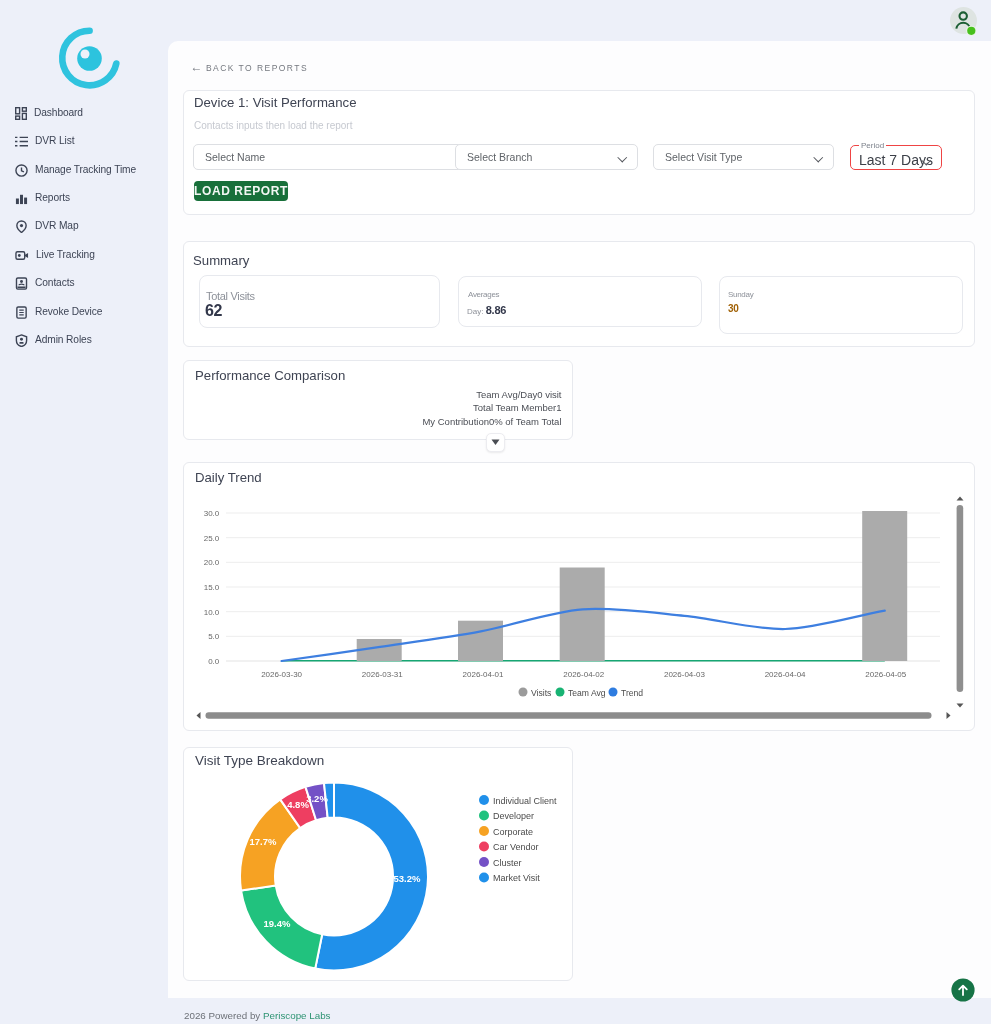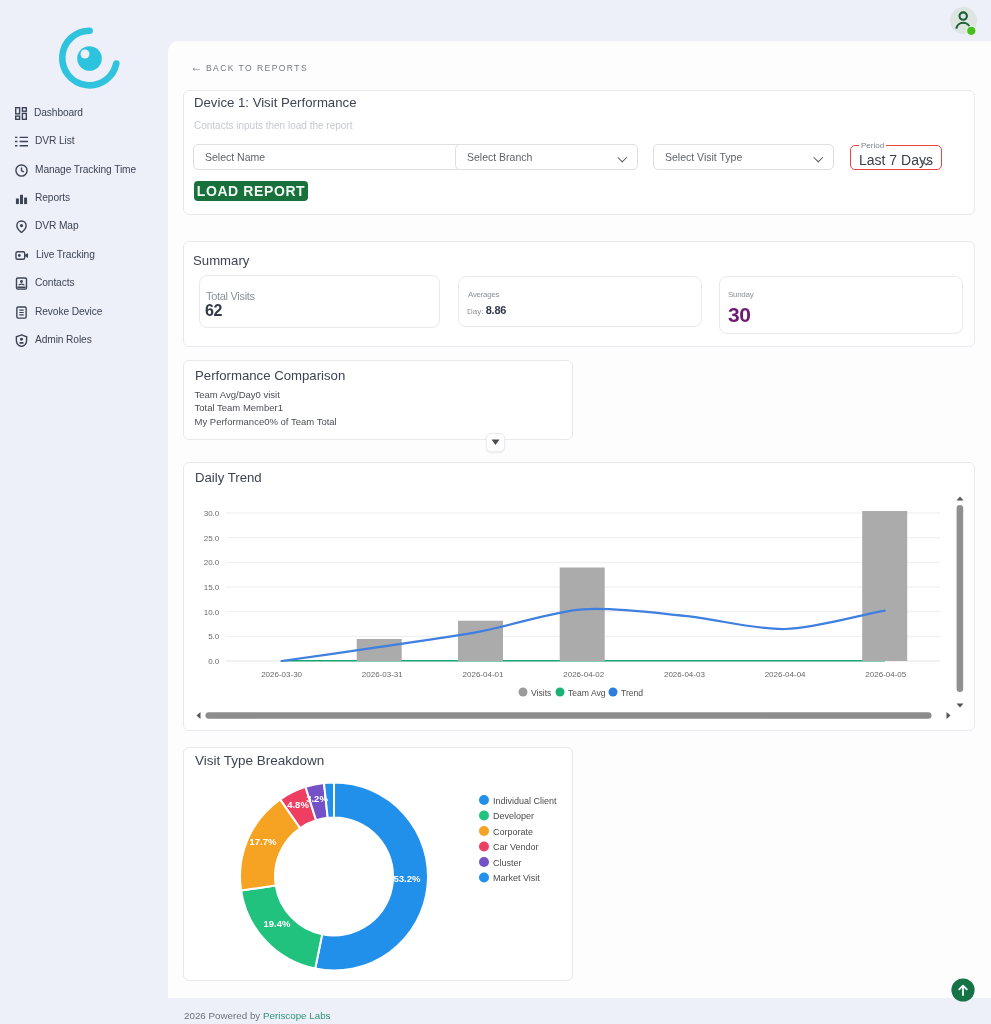--- a/index.html
+++ b/index.html
@@ -7,21 +7,21 @@
 body{background:#edf0f9;font-family:"Liberation Sans",sans-serif;position:relative}
 .main{position:absolute;left:168px;top:41px;width:823px;height:957px;background:#fdfdfe;border-top-left-radius:10px}
 .card{position:absolute;background:#fff;border:1px solid #e7e9ee;border-radius:6px}
 .ctitle{font-size:13.2px;color:#3f4453}
 .abs{position:absolute}
 .sel{position:absolute;height:26px;background:#fff;border:1px solid #dddfe3;border-radius:5px;font-size:10.5px;color:#5f6368;line-height:24px;padding-left:11px}
 .chev{position:absolute;right:10px;top:9px;width:8px;height:8px}
 .chev:before{content:"";position:absolute;left:0;top:0;width:5.5px;height:5.5px;border-right:1.5px solid #51545a;border-bottom:1.5px solid #51545a;transform:rotate(45deg)}
 .navitem{position:absolute;left:15px;height:20px;display:flex;align-items:flex-start;color:#3d4455;font-size:10.2px;letter-spacing:-.1px}
 .navitem svg{margin-right:7px;flex:0 0 auto}
-.prow{position:absolute;font-size:9.5px;color:#4b4e55;display:flex;justify-content:flex-start}
+.prow{position:absolute;font-size:9.5px;color:#4b4e55;display:flex;justify-content:flex-end}
 </style>
 </head>
 <body>
 
 <svg class="abs" style="left:57px;top:26px" width="64" height="64" viewBox="0 0 64 64">
   <path d="M 32.6 4.7 A 27.3 27.3 0 1 0 59.3 37.5" fill="none" stroke="#2fc3de" stroke-width="6.6" stroke-linecap="round"></path>
   <circle cx="32.5" cy="32.5" r="12.3" fill="#2cc3de"></circle>
   <circle cx="28" cy="28" r="4.5" fill="#eef1f9"></circle>
 </svg>
 
@@ -102,46 +102,46 @@
 <div class="abs ctitle" style="left:194px;top:95px">Device 1: Visit Performance</div>
 <div class="abs" style="left:194px;top:120px;font-size:10px;color:#c6c9d0">Contacts inputs then load the report</div>
 <div class="sel" style="left:193px;top:144px;width:283px">Select Name<span class="chev"></span></div>
 <div class="sel" style="left:455px;top:144px;width:183px">Select Branch<span class="chev"></span></div>
 <div class="sel" style="left:653px;top:144px;width:181px">Select Visit Type<span class="chev"></span></div>
 <fieldset class="abs" style="left:850px;top:141px;width:92px;height:28.5px;border:1px solid #ef4444;border-radius:5px;padding:0 0 0 8px">
   <legend style="font-size:8px;color:#7d828c;padding:0 2px;margin-left:0">Period</legend>
   <div style="font-size:14px;color:#3c4048;margin-top:1.5px">Last 7 Days</div>
   <span class="chev" style="top:7px;right:10px"></span>
 </fieldset>
-<div class="abs" style="left:194px;top:181px;width:114px;height:20px;background:#18703a;border-radius:4px;color:#f2f7f3;font-size:14px;font-weight:bold;letter-spacing:.6px;text-align:center;line-height:20px">LOAD REPORT</div>
+<div class="abs" style="left:194px;top:181px;width:94px;height:20px;background:#18703a;border-radius:4px;color:#f2f7f3;font-size:12px;font-weight:bold;letter-spacing:.6px;text-align:center;line-height:20px">LOAD REPORT</div>
 
 <div class="card" style="left:183px;top:241px;width:792px;height:106px"></div>
 <div class="abs ctitle" style="left:193px;top:252.5px">Summary</div>
 <div class="card" style="left:199px;top:275px;width:241px;height:53px;border-radius:8px"></div>
 <div class="abs" style="left:206px;top:289.5px;font-size:11px;letter-spacing:-.3px;color:#8d9199">Total Visits</div>
 <div class="abs" style="left:205px;top:301.5px;font-size:16px;letter-spacing:-.5px;font-weight:bold;color:#32374a">62</div>
 <div class="card" style="left:458px;top:276px;width:244px;height:51px;border-radius:8px"></div>
 <div class="abs" style="left:468px;top:289.5px;font-size:8px;letter-spacing:-.3px;color:#8d9199">Averages</div>
 <div class="abs" style="left:467px;top:304px;font-size:8px;color:#8d9199">Day: <b style="font-size:11px;color:#32374a;letter-spacing:-.2px">8.86</b></div>
 <div class="card" style="left:719px;top:276px;width:244px;height:58px;border-radius:8px"></div>
 <div class="abs" style="left:728px;top:289.5px;font-size:8px;letter-spacing:-.3px;color:#8d9199">Sunday</div>
-<div class="abs" style="left:728px;top:303px;font-size:21px;letter-spacing:-.4px;font-weight:bold;color:#701a75">30</div>
+<div class="abs" style="left:728px;top:303px;font-size:10px;letter-spacing:-.4px;font-weight:bold;color:#a16207">30</div>
 
 <div class="card" style="left:183px;top:360px;width:390px;height:80px"></div>
 <div class="abs ctitle" style="left:195px;top:367.5px">Performance Comparison</div>
 <div class="prow" style="left:194.5px;top:389.2px;width:367px">
     <span>Team Avg/Day</span>
     <span>0 visit</span>
   </div>
 <div class="prow" style="left:194.5px;top:402.4px;width:367px">
     <span>Total Team Member</span>
     <span>1</span>
   </div>
 <div class="prow" style="left:194.5px;top:415.7px;width:367px">
-    <span>My Performance</span>
+    <span>My Contribution</span>
     <span>0% of Team Total</span>
   </div>
 <div class="abs" style="left:486px;top:433px;width:19px;height:19px;background:#fff;border:1px solid #ececf0;border-radius:5px;box-shadow:0 1px 2px rgba(0,0,0,.08)"></div>
 <svg class="abs" style="left:491px;top:439px" width="9" height="7">
     <path d="M0.5 0.5 L4.5 6 L8.5 0.5 Z" fill="#4a4d53"></path>
   </svg>
 
 <div class="card" style="left:183px;top:462px;width:792px;height:269px"></div>
 <div class="abs ctitle" style="left:195px;top:469.8px">Daily Trend</div>
 <svg class="abs" style="left:183px;top:462px" width="792" height="269" viewBox="183 462 792 269" font-family="Liberation Sans,sans-serif">

